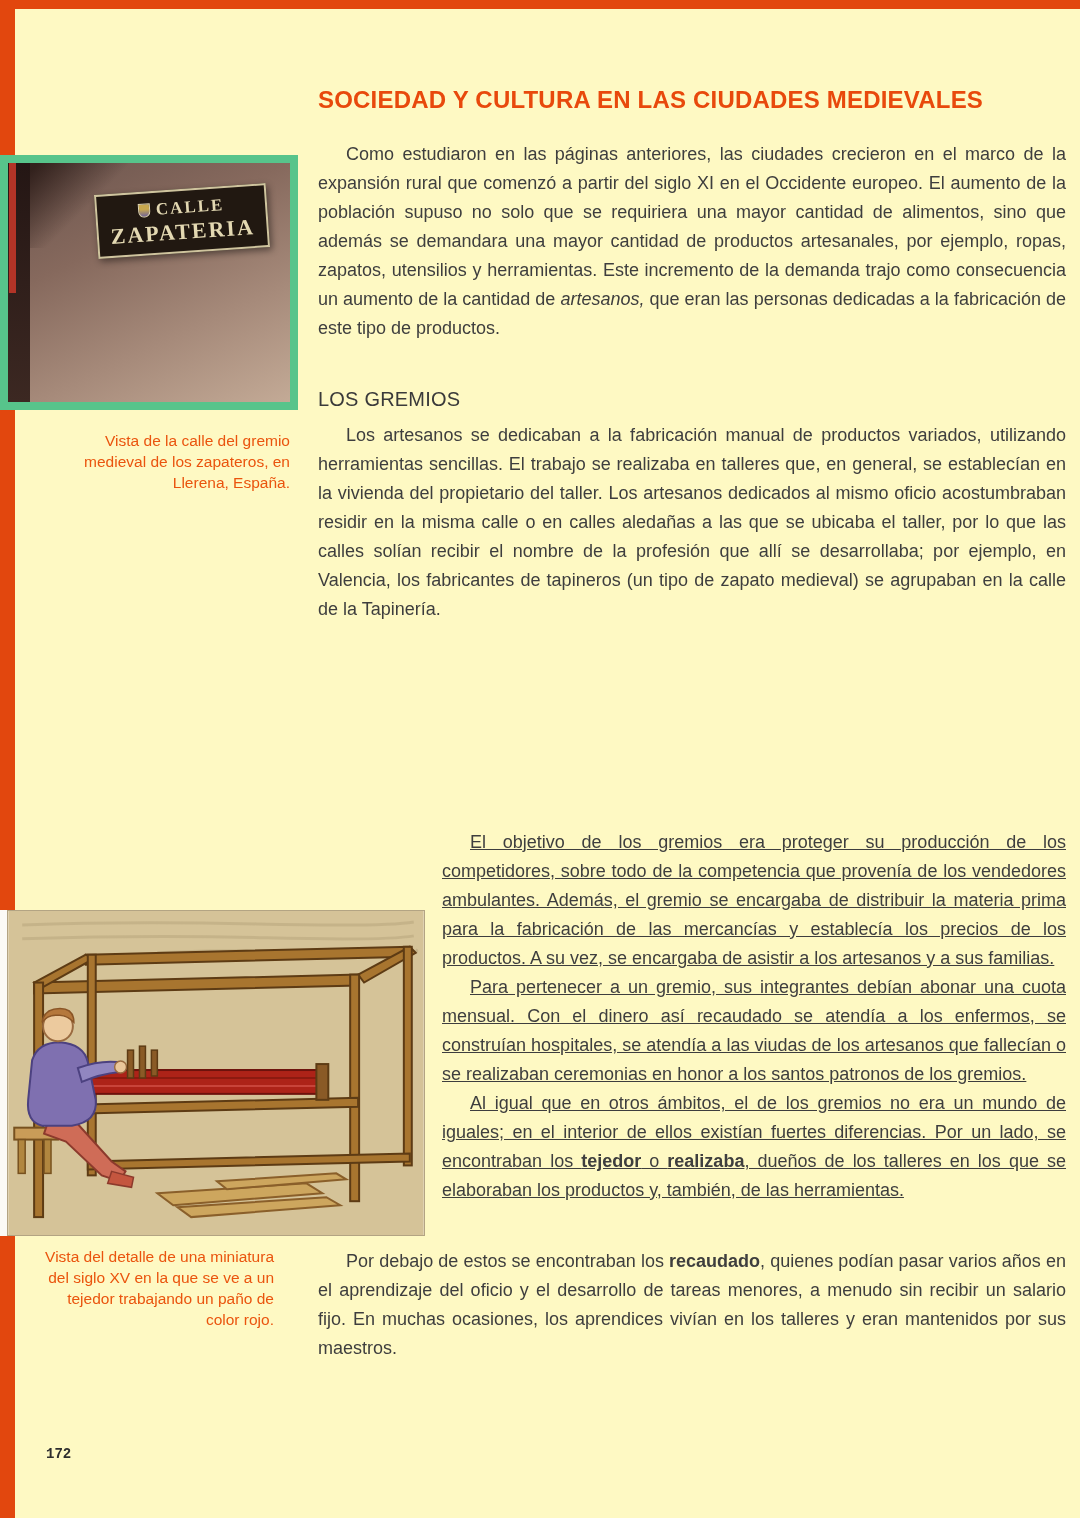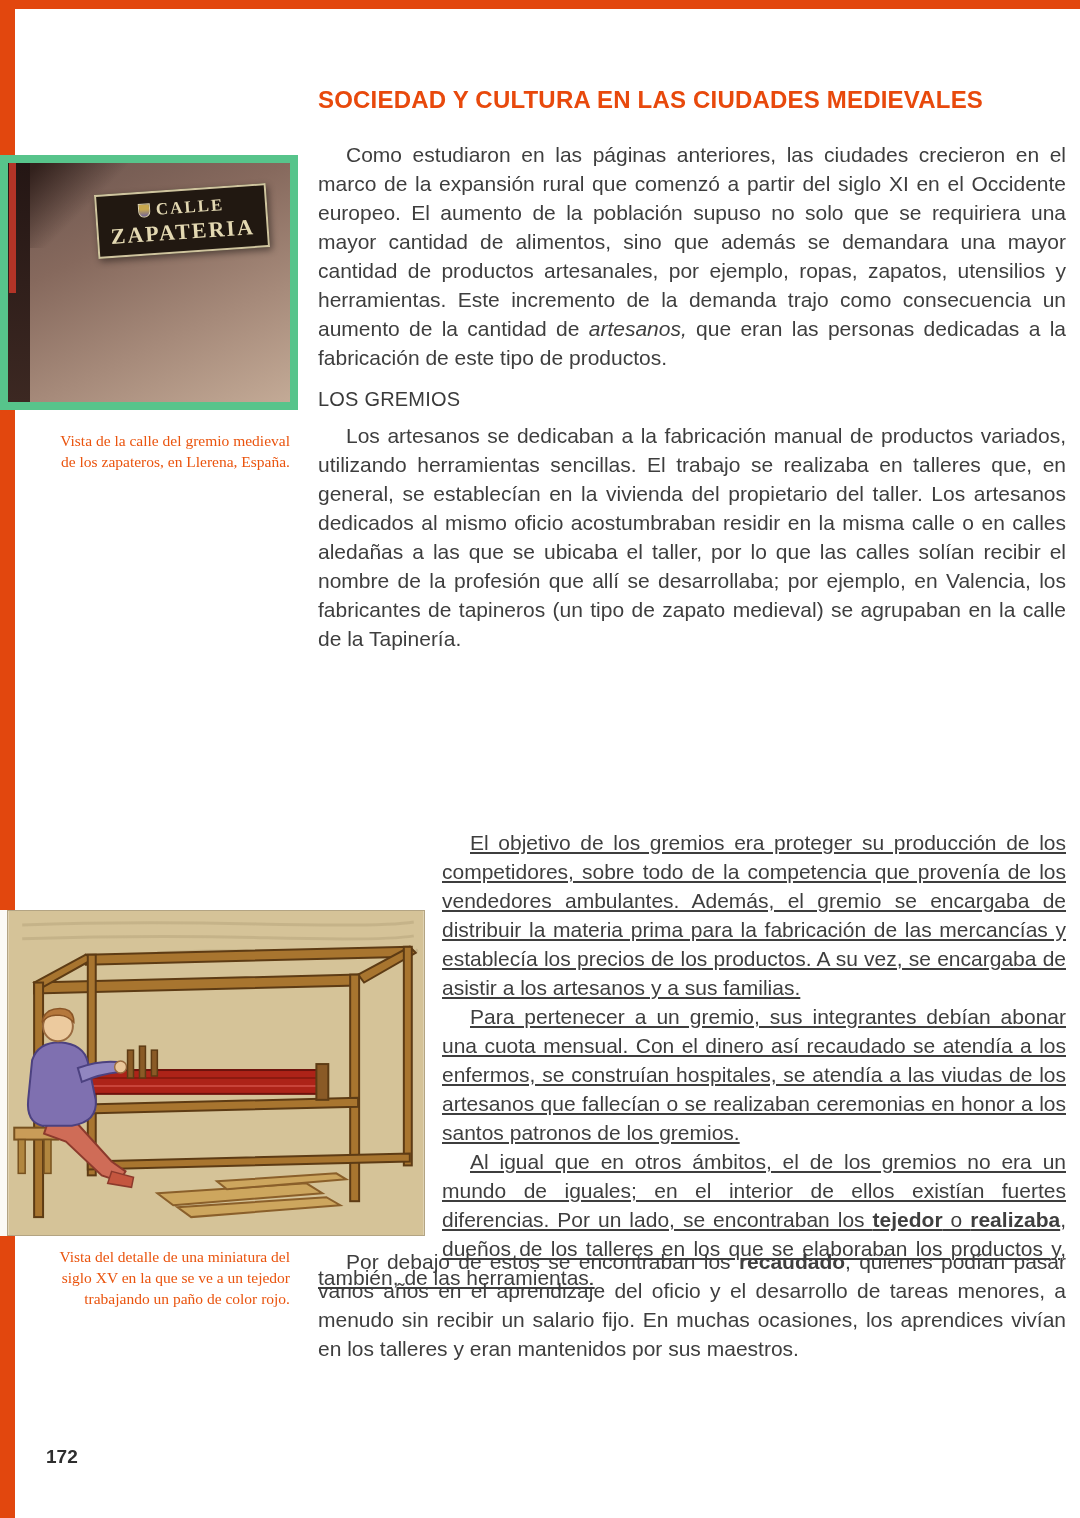--- a/index.html
+++ b/index.html
@@ -3,41 +3,41 @@
 <meta charset="utf-8">
 <style>
   * { margin:0; padding:0; box-sizing:border-box; }
   body {
     font-family:"Liberation Sans", sans-serif;
     background:#e9e9e9;
   }
   .page {
     position:relative;
     width:1080px; height:1518px;
-    background:#ffffff;
+    background:#fef9c3;
     overflow:hidden;
   }
   .edge-left {
     position:absolute; left:0; top:0;
     width:15px; height:100%;
     background:#e2470e; z-index:1;
   }
   .edge-top {
     position:absolute; left:0; top:0;
     width:100%; height:9px;
     background:#e2470e; z-index:1;
   }
   .page-title {
     position:absolute; left:318px; top:86px;
     font-size:24px; font-weight:bold;
     color:#e8490c; letter-spacing:0.2px; z-index:2;
   }
   .text-block {
     position:absolute; left:318px; width:748px;
-    color:#3e3e3e; font-size:21px; line-height:29px;
+    color:#3e3e3e; font-size:18px; line-height:29px;
     text-align:justify; z-index:2;
   }
   .text-block p { margin:0; text-indent:28px; }
   .blk-a { top:140px; }
   .blk-b { top:421px; }
   .blk-c { top:828px;text-decoration:underline; }
   .blk-d { top:1247px; }
   .section-heading {
     position:absolute; left:318px; top:388px;
     font-size:20px; font-weight:normal; color:#3a3a3a;
@@ -80,33 +80,33 @@
     display:inline-block; width:12px; height:14px;
     background:linear-gradient(180deg,#c8a84e 40%,#6f6298);
     border-radius:0 0 6px 6px; border:1px solid #e3d8b2;
   }
   .sign-l1 { font-family:"Liberation Serif", serif; font-weight:bold; font-size:17px; letter-spacing:2px; }
   .sign-l2 { font-family:"Liberation Serif", serif; font-weight:bold; font-size:22px; letter-spacing:2px; margin-top:1px; }
   
   .caption {
     position:absolute; color:#ea540e;
     font-size:15.5px; line-height:21px;
-    text-align:right; z-index:2;font-family:Liberation Serif, serif;
+    text-align:right; z-index:2;
   }
   .caption1 { left:50px; top:430px; width:240px; }
-  .caption2 { left:52px; top:1246px; width:238px; }
+  .caption2 { left:36px; top:1246px; width:238px; }
   
   .fig2 {
     position:absolute; left:0; top:910px; z-index:3;
     background:#fbfaf6; padding-left:7px;
   }
   .fig2 svg { display:block; border:1px solid #b3a483; }
   .page-number {
     position:absolute; left:46px; top:1446px;
-    font-size:19px; font-weight:bold; color:#2e2e2e; z-index:2;
+    font-size:14px; font-weight:bold; color:#2e2e2e; z-index:2;font-family:Liberation Mono, monospace;
   }
 </style>
 </head>
 <body>
 
 <div class="page">
 
   <div class="edge-left"></div>
   <div class="edge-top"></div>
 

